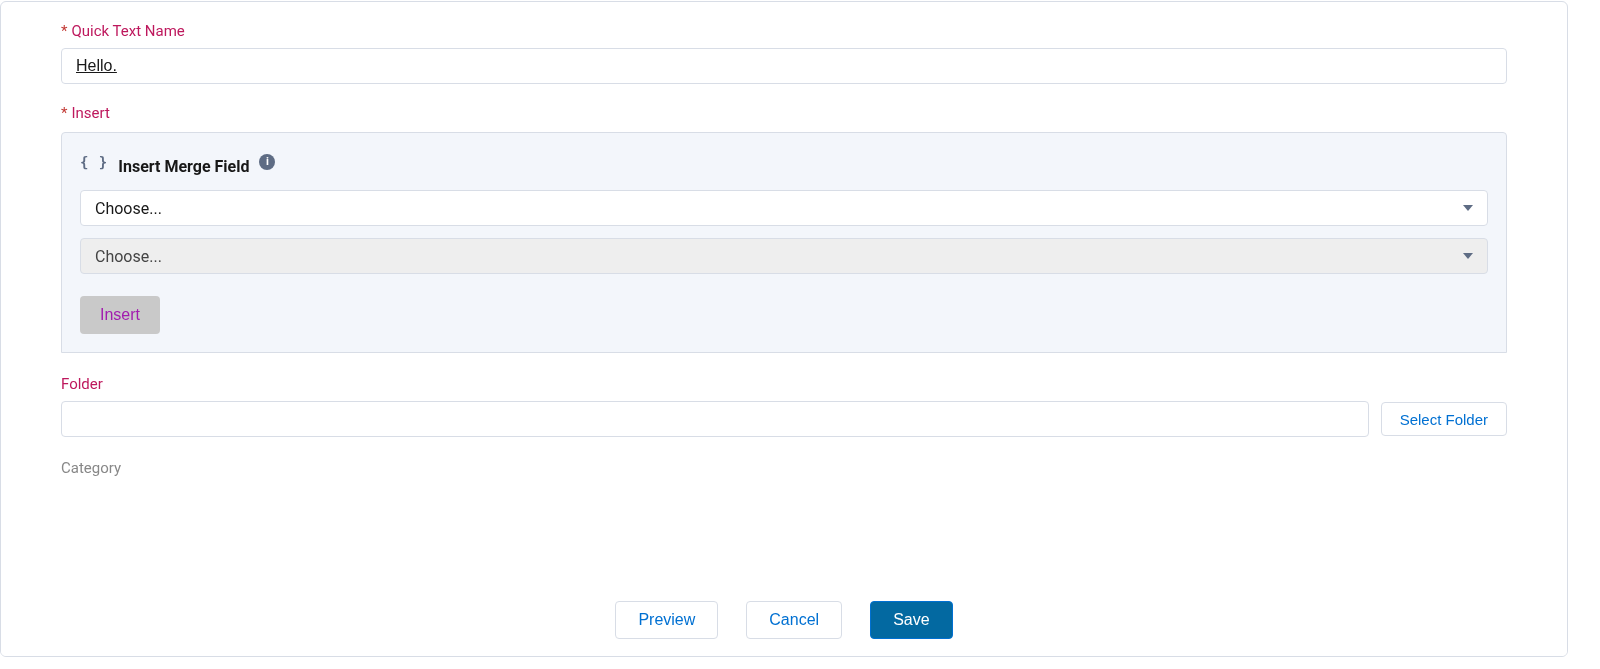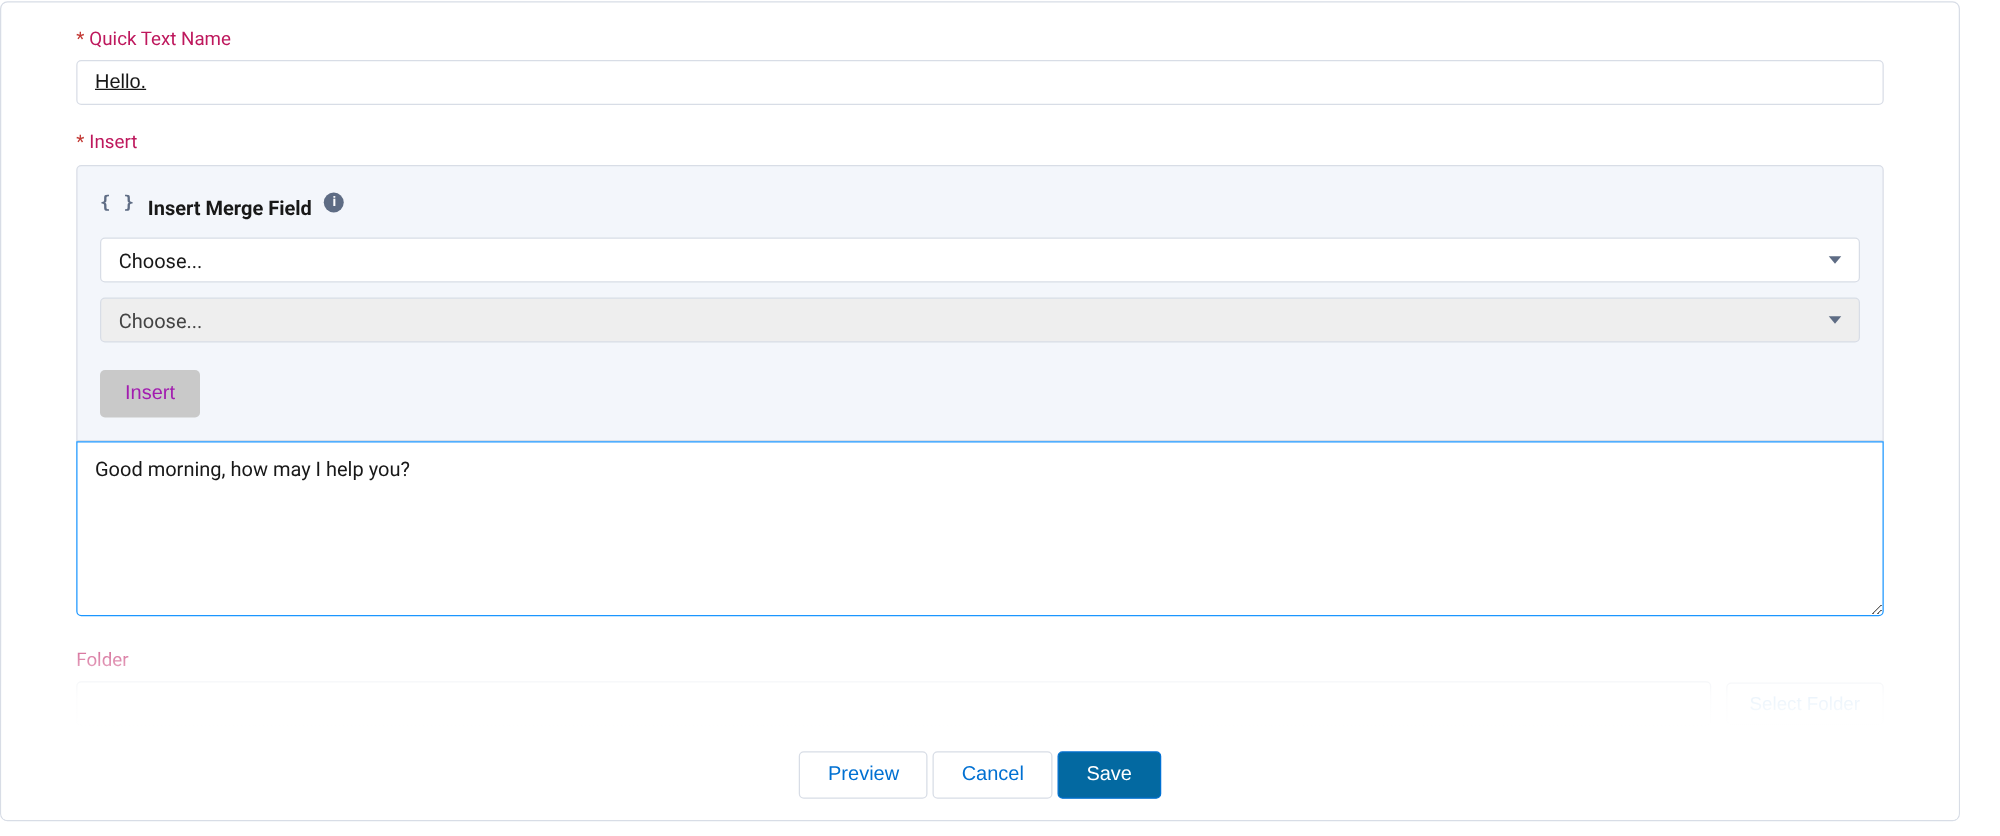--- a/index.html
+++ b/index.html
@@ -59,21 +59,21 @@
     background: #fff; color: #0070d2; font-size: 15px; cursor: pointer;
   }
   .category-label { margin-top: 22px; font-size: 15px; color: #888; }
   .fade-overlay {
     position: absolute; left: 0; right: 0; bottom: 72px; height: 90px;
     background: linear-gradient(to bottom, rgba(255,255,255,0) 0%, rgba(255,255,255,0.92) 70%, #fff 100%);
     pointer-events: none;
   }
   .footer-bar {
     position: absolute; left: 0; right: 0; bottom: 0; height: 72px;
-    display: flex; align-items: center; justify-content: center; gap: 4px;
+    display: flex; align-items: center; justify-content: center; gap: 28px;
     background: #fff;
   }
   .footer-btn {
     height: 38px; padding: 0 22px; border: 1px solid #d8dde6; border-radius: 4px;
     background: #fff; color: #0070d2; font-size: 16px; cursor: pointer;
   }
   .footer-btn.primary {
     background: #0369a1; border-color: #0070d2; color: #fff;
   }
 </style>
@@ -114,21 +114,20 @@
         <div class="merge-row">
           <div class="combo disabled">
             <span>Choose...</span>
             <span class="caret"></span>
           </div>
         </div>
 
         <button class="insert-btn">Insert</button>
       </div>
 
-      <textarea class="message-textarea" style="">Good morning, how may I help you?</textarea>
     </div>
 
     <div class="folder-block">
       <div class="label-row">
         <span class="label-text">Folder</span>
       </div>
       <div class="folder-row">
         <div class="folder-input"></div>
         <button class="select-folder-btn">Select Folder</button>
       </div>

